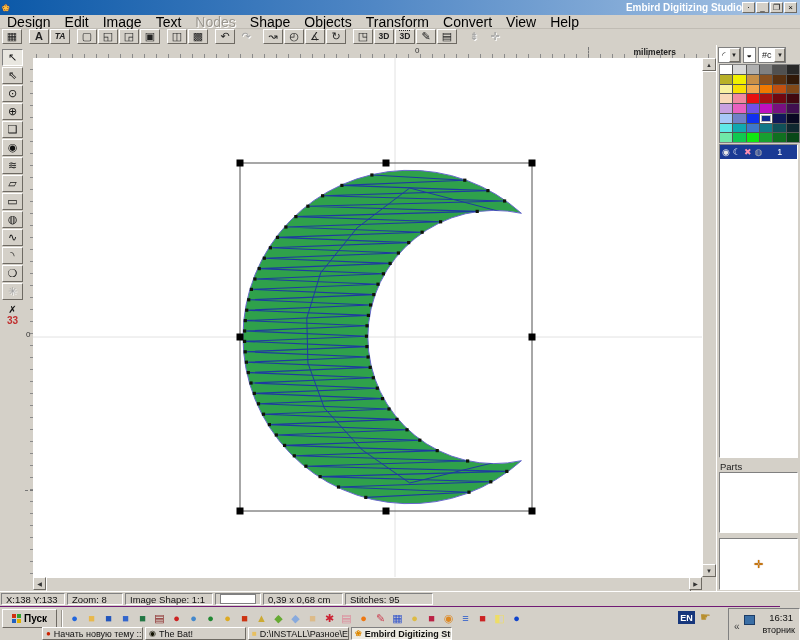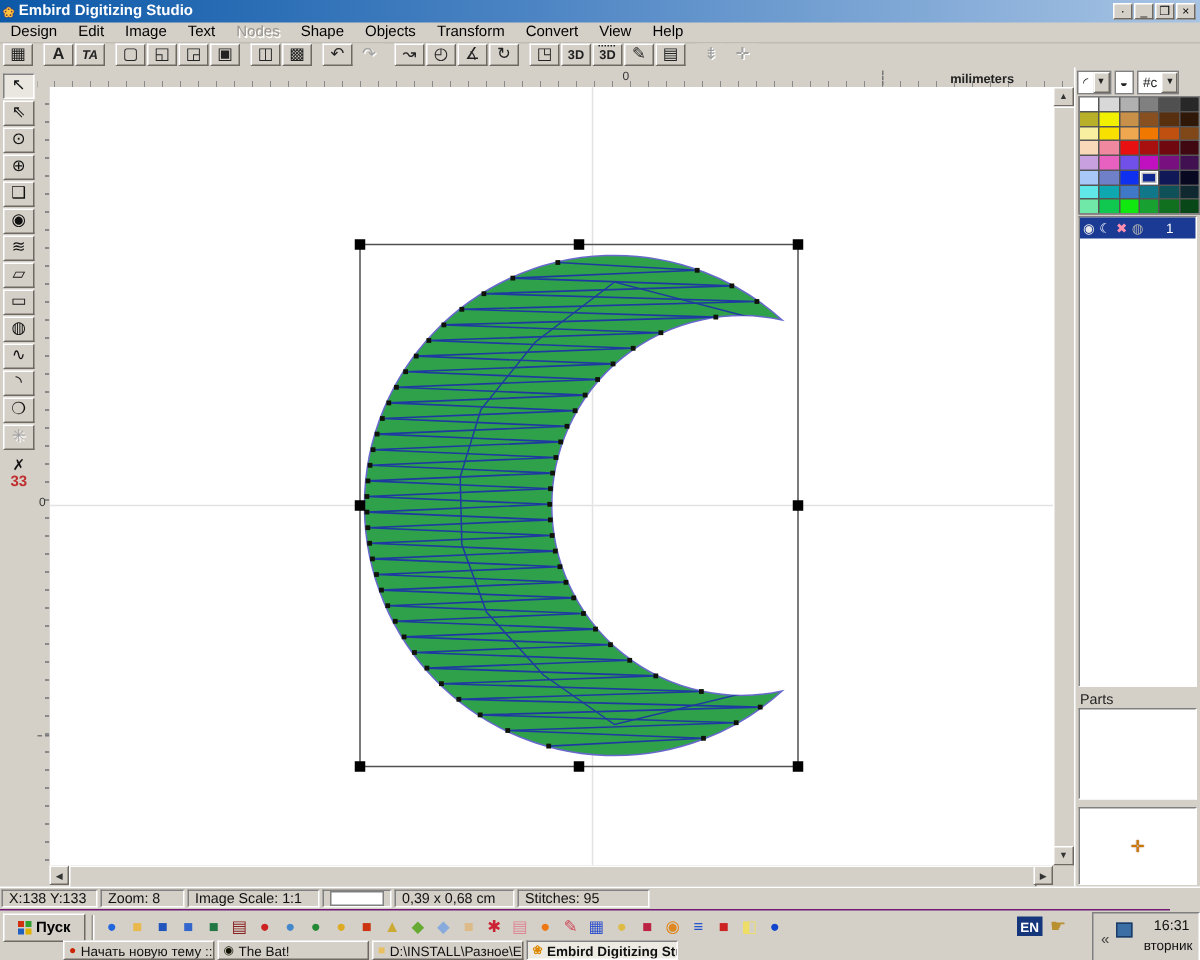--- a/index.html
+++ b/index.html
@@ -7,28 +7,28 @@
         font-family:"Liberation Sans",sans-serif;overflow:hidden;
         -webkit-font-smoothing:none;}
   .raised{border:1px solid;border-color:#ffffff #6e6a63 #6e6a63 #ffffff;background:#d4d0c8;}
   .sunken{border:1px solid;border-color:#808080 #ffffff #ffffff #808080;}
 
   
   #titlebar{position:absolute;left:0;top:0;width:800px;height:15px;
     background:linear-gradient(90deg,#0c59a8 0%,#4d85c4 45%,#a8c4e4 100%);
     display:flex;align-items:center;color:#fff;font-size:10px;font-weight:bold;}
   #app-icon{font-size:9px;color:#ffc23c;text-shadow:0 0 1px #b02000;margin:0 3px 0 2px;}
-  #title-text{flex:1;white-space:nowrap;}
+  #title-text{flex:1;white-space:nowrap;text-align:right;}
   .win-btn{width:13px;height:11px;margin-right:1px;font-size:8px;line-height:8px;
     display:flex;align-items:center;justify-content:center;color:#000;padding:0;}
   #win-btns{display:flex;margin-right:2px;}
 
   
   #menubar{position:absolute;left:0;top:15px;width:800px;height:13px;display:flex;
-    align-items:center;font-size:10px;color:#000;border-bottom:1px solid #c0bcb4;}
+    align-items:center;font-size:14px;color:#000;border-bottom:1px solid #c0bcb4;}
   .menu-item{padding:0 7px;}
   .menu-item.disabled{color:#9a968e;text-shadow:1px 1px 0 #fff;}
 
   
   #toolbar{position:absolute;left:0;top:28px;width:800px;height:17px;display:flex;
     align-items:center;padding-left:2px;}
   .tb-btn{width:20px;height:15px;margin-right:1px;display:flex;align-items:center;
     justify-content:center;font-size:11px;line-height:11px;color:#222;padding:0;}
   .tb-btn.bold{font-weight:bold;}
   .tb-btn.italic{font-style:italic;}
@@ -408,21 +408,21 @@
     <div id="parts-label">Parts</div>
     <div id="parts-box" class="sunken"></div>
     <div id="preview-box" class="sunken">
       <span id="preview-mark">✛</span>
     </div>
   </div>
 
   <div id="statusbar">
       <div class="sb-cell sunken" style="width: 64px;">X:138 Y:133</div>
       <div class="sb-cell sunken" style="width: 56px;">Zoom: 8</div>
-      <div class="sb-cell sunken" style="width: 88px;">Image Scale: 1:1</div>
+      <div class="sb-cell sunken" style="width: 88px;">Image Shape: 1:1</div>
       <div class="sb-cell sunken" style="width: 46px;">
         <div class="sb-prog"></div>
       </div>
       <div class="sb-cell sunken" style="width: 80px;">0,39 x 0,68 cm</div>
       <div class="sb-cell sunken" style="width: 88px;">Stitches: 95</div>
     </div>
 
   <div id="taskbar">
     <button id="start-btn" class="raised">
       <span id="start-flag">

